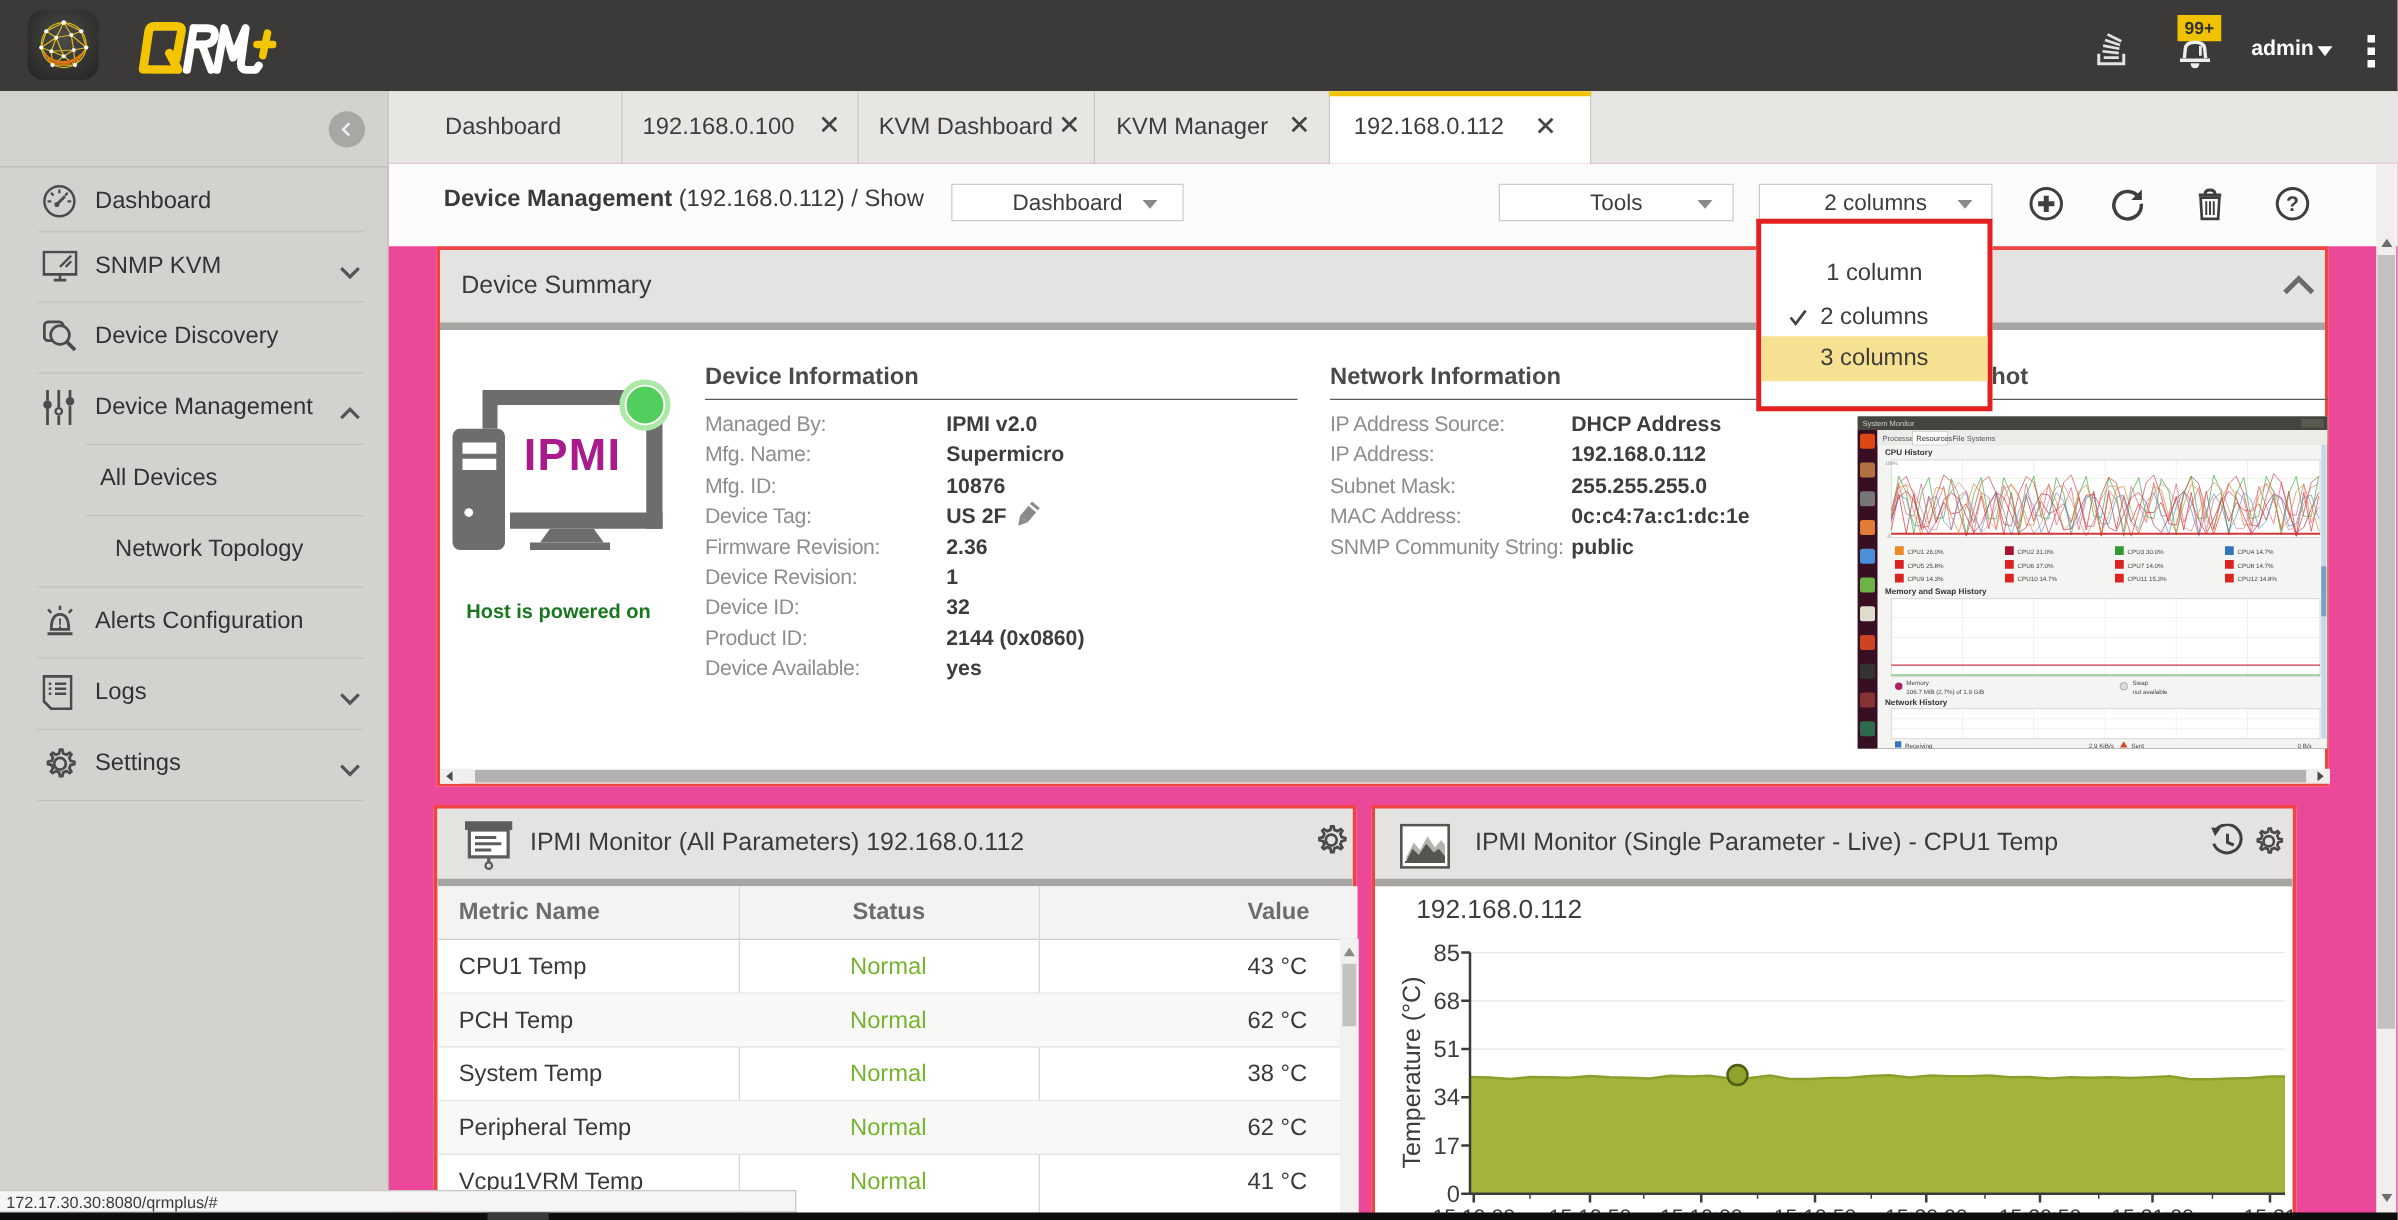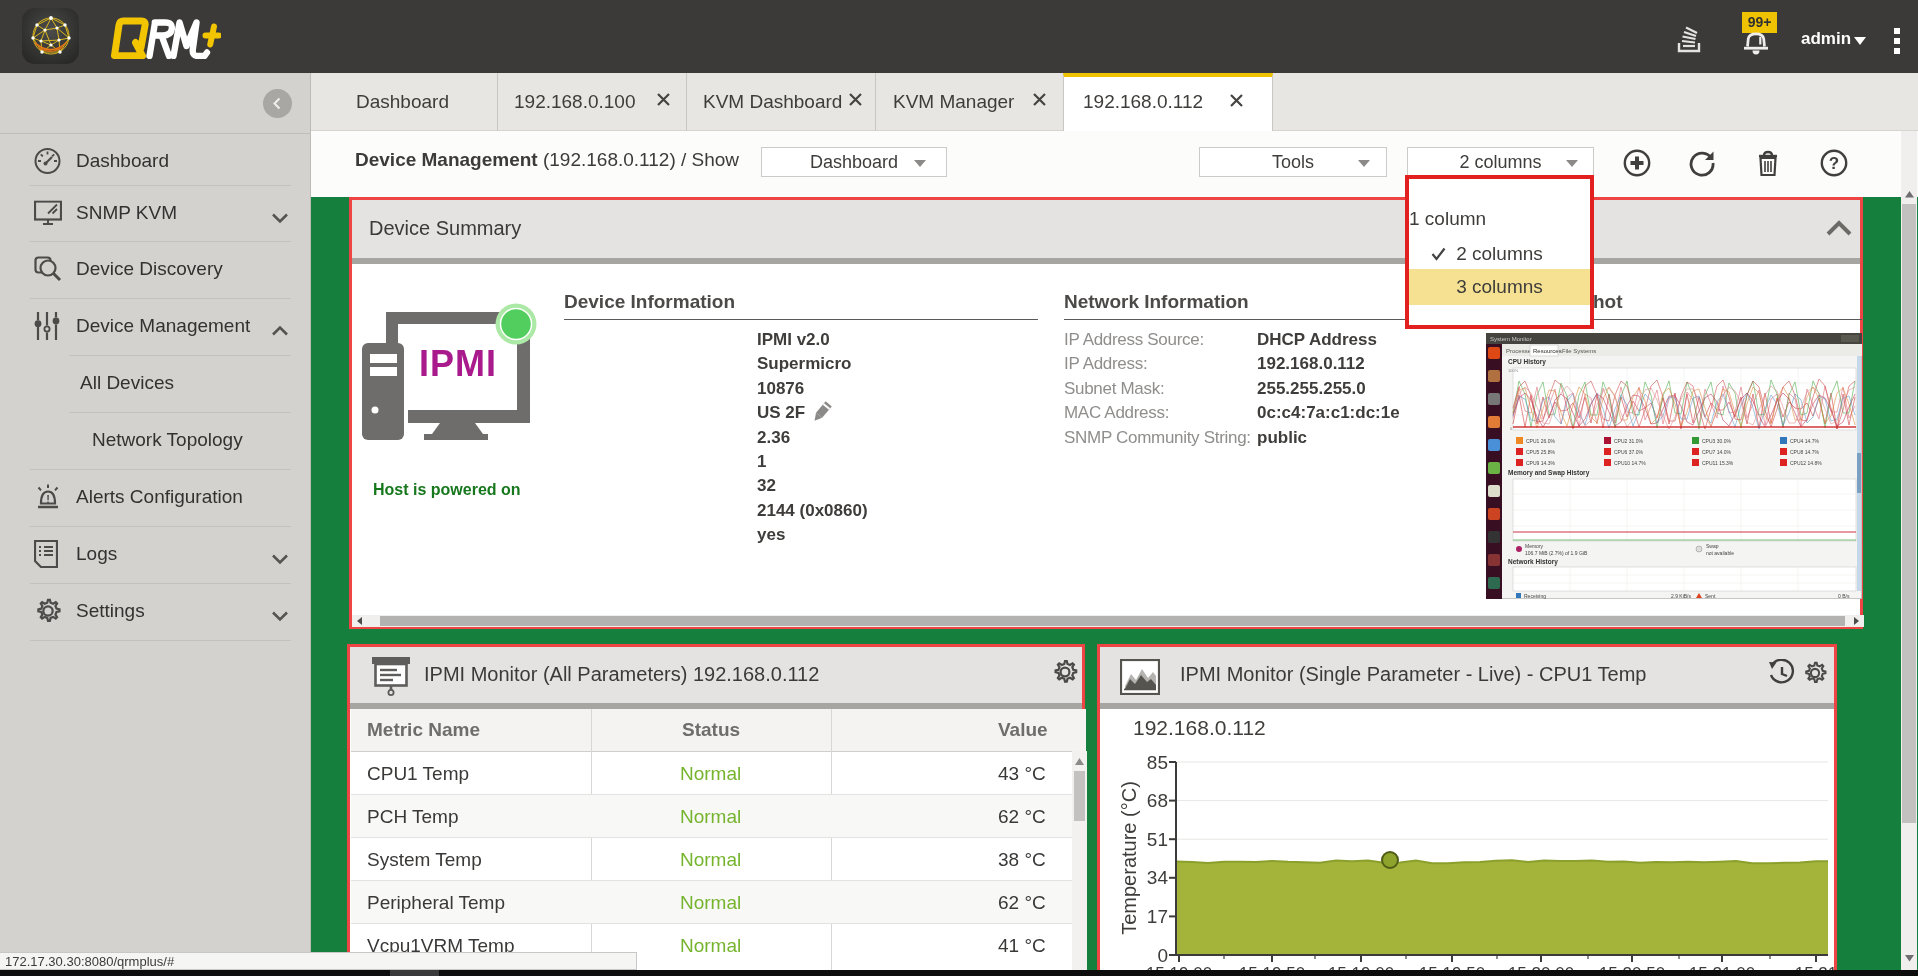--- a/index.html
+++ b/index.html
@@ -17,21 +17,21 @@
 .mdiv { position:absolute; left:30px; width:261px; height:1px; background:#c2c1be; }
 .mdiv.sub { left:69px; width:222px; }
 .chev { position:absolute; left:271px; width:18px; height:18px; }
 
 #tabstrip { position:absolute; left:311px; top:73px; width:1607px; height:58px; background:#e8e6e3; border-bottom:1px solid #d6d4d1; }
 .tabsep { position:absolute; top:0; width:1px; height:58px; background:#c9c7c4; }
 .tab-label { position:absolute; top:0; height:58px; line-height:58px; font-size:19px; color:#3e3d3b; }
 .tab-x { position:absolute; top:19px; width:15px; height:15px; }
 #activetab { position:absolute; left:752px; top:0; width:210px; height:59px; background:#ffffff; border-left:1px solid #c9c7c4; border-right:1px solid #c9c7c4; border-top:4px solid #f0c302; }
 
-#content { position:absolute; left:311px; top:131px; width:1607px; height:845px; background:#15803d; }
+#content { position:absolute; left:311px; top:131px; width:1607px; height:845px; background:#ec4899; }
 #toolbar { position:absolute; left:0; top:0; width:1607px; height:66px; background:#fcfcfb; }
 .sel { position:absolute; top:16px; height:30px; background:#fff; border:1px solid #cccbc9; font-size:18px; color:#3e3d3b; text-align:center; }
 .sel .caret { position:absolute; top:12px; width:0; height:0; border-left:6px solid transparent; border-right:6px solid transparent; border-top:7px solid #8b8a88; }
 .tbicon { position:absolute; top:18px; }
 
 .panel { position:absolute; background:#fff; border:3px solid #ef4444; }
 .phead { position:absolute; left:0; top:0; width:100%; height:62px; background:#e4e3e1; border-bottom:6px solid #a6a5a1; }
 .ptitle { position:absolute; font-size:20px; color:#3b3a38; white-space:nowrap; }
 
 .ih { position:absolute; font-size:19px; font-weight:bold; color:#4b4a48; white-space:nowrap; }
@@ -288,20 +288,31 @@
         <circle cx="21" cy="110" r="3.5"></circle>
       </g>
       <text x="104" y="76" font-size="36" font-weight="bold" fill="#a91a8c" text-anchor="middle" font-family="Liberation Sans" letter-spacing="1">IPMI</text>
       <circle cx="162" cy="24" r="20.5" fill="#ace8a6"></circle>
       <circle cx="162" cy="24" r="15.5" fill="#52ce5e" stroke="#ffffff" stroke-width="1.5"></circle>
     </svg>
     <div style="position:absolute; left:21px; top:281px; font-size:16px; font-weight:bold; color:#17771c; white-space:nowrap;">Host is powered on</div>
 
     <div class="ih" style="left:212px; top:91px;">Device Information</div>
     <div class="ihr" style="left:212px; top:119px; width:474px;"></div>
+    <div class="col" style="left:212px; top:128px;">
+      <div class="l">Managed By:</div>
+        <div class="l">Mfg. Name:</div>
+        <div class="l">Mfg. ID:</div>
+      <div class="l">Device Tag:</div>
+        <div class="l">Firmware Revision:</div>
+        <div class="l">Device Revision:</div>
+      <div class="l">Device ID:</div>
+        <div class="l">Product ID:</div>
+        <div class="l">Device Available:</div>
+    </div>
     <div class="col" style="left:405px; top:128px;">
       <div class="v">IPMI v2.0</div>
         <div class="v">Supermicro</div>
         <div class="v">10876</div>
       <div class="v">US 2F</div>
         <div class="v">2.36</div>
         <div class="v">1</div>
       <div class="v">32</div>
         <div class="v">2144 (0x0860)</div>
         <div class="v">yes</div>
@@ -589,21 +600,21 @@
   <svg style="position:absolute; left:4px; top:60px;" width="9" height="7" viewBox="0 0 9 7">
       <path d="M0,6.5 L4.5,0 L9,6.5 Z" fill="#6e6d70"></path>
     </svg>
   <div style="position:absolute; left:1px; top:73px; width:14px; height:619px; background:#c2c1bf;"></div>
   <svg style="position:absolute; left:4px; top:824px;" width="9" height="7" viewBox="0 0 9 7">
       <path d="M0,0 L9,0 L4.5,6.5 Z" fill="#6e6d70"></path>
     </svg>
 </div>
 
 <div id="ddwrap" style="position:absolute; left:1405px; top:175px; width:189px; height:154px; background:#fff; border:4px solid #e32020; z-index:50;">
-  <div style="position:absolute; left:0; top:22px; width:181px; height:35px; font-size:19px; color:#3e3d3b; text-align:left; line-height:35px;">1 column</div>
+  <div style="position:absolute; left:0; top:22px; width:181px; height:35px; font-size:19px; color:#3e3d3b; text-align:center; line-height:35px;">1 column</div>
   <div style="position:absolute; left:0; top:57px; width:181px; height:35px; font-size:19px; color:#3e3d3b; text-align:center; line-height:35px;">2 columns</div>
   <svg style="position:absolute; left:22px; top:68px;" width="15" height="14" viewBox="0 0 15 14">
       <path d="M1.5,7 L5.5,12 L13.5,1.5" stroke="#444342" stroke-width="2.2" fill="none"></path>
     </svg>
   <div style="position:absolute; left:0; top:90px; width:181px; height:36px; background:#f5e191; font-size:19px; color:#3e3d3b; text-align:center; line-height:36px;">3 columns</div>
 </div>
 
 <div id="tooltip" style="position:absolute; left:0; top:952px; width:637px; height:18px; background:#f5f5f4; border:1px solid #c9c8c6; border-left:none; font-size:13px; color:#3c3b39; line-height:17px; padding-left:5px; z-index:60;">172.17.30.30:8080/qrmplus/#</div>
 <div id="blackbar" style="position:absolute; left:0; top:970px; width:1918px; height:6px; background:#0d0d0d; z-index:61;">
   <div style="position:absolute; left:390px; top:0; width:49px; height:6px; background:#3a3a3a;"></div>

